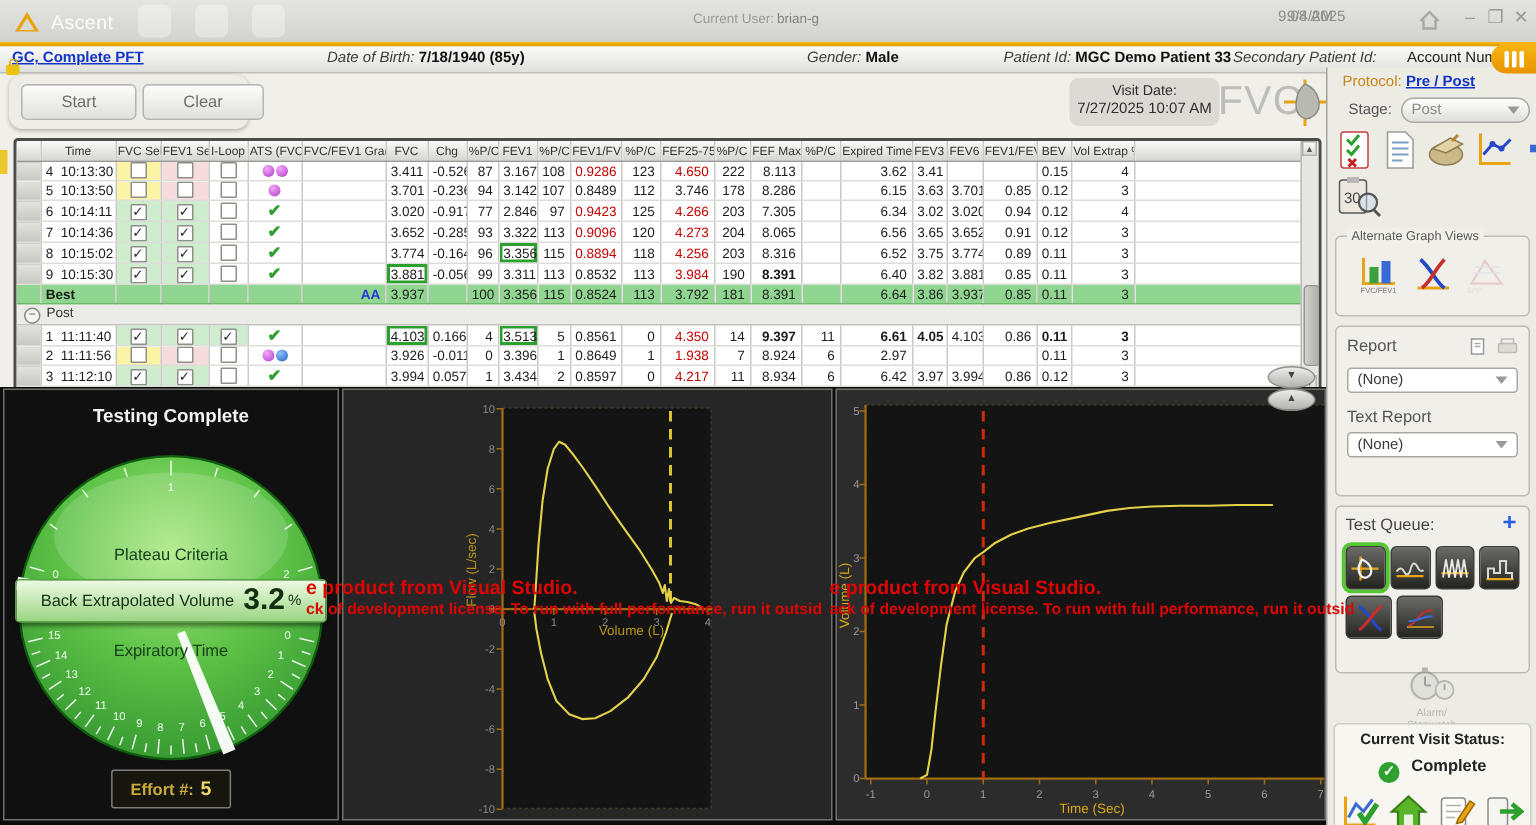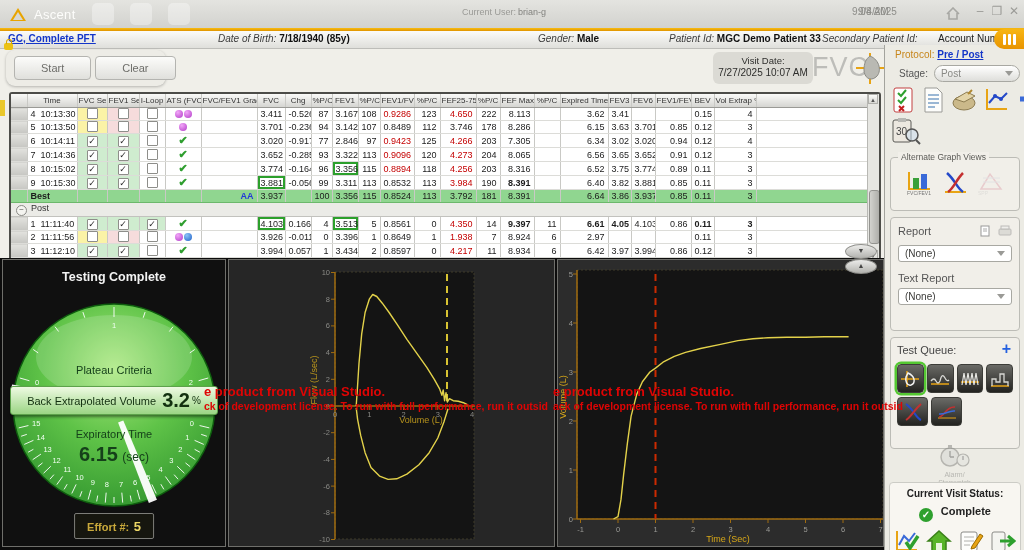--- a/index.html
+++ b/index.html
@@ -672,24 +672,20 @@
         <polygon points="93,145 7.689232377558767,133.04653634874188 9.051797839340935,124.44363660057087 93.88098270668723,139.43769410125094" fill="rgba(255,255,255,.95)"></polygon>
         <polygon points="120.27068534838098,160.42901141263803 153.96286070175236,239.7111007238424 145.8869632540265,242.97397508987888 115.04911897818957,162.53866116613423" fill="rgba(255,255,255,.95)"></polygon>
       </svg>
     <div class="g-text" style="top:104px;font-size:11px;">Plateau Criteria</div>
     <div class="bev-band">
       <span style="font-size:11px;">Back Extrapolated Volume</span>
       <span style="font-size:20px;font-weight:bold;">3.2</span>
       <span style="font-size:10px;margin-left:-4px;">%</span>
     </div>
     <div class="g-text" style="top:168px;font-size:11px;">Expiratory Time</div>
-    <div class="g-text" style="top:183px;">
-      <span style="font-size:20px;font-weight:bold;">6.15</span>
-      <span style="font-size:12px;">(sec)</span>
-    </div>
     <div class="effortbox">
       <span style="color:#c9a93b;font-weight:bold;font-size:11px;">Effort #:</span>
       <span style="color:#ecd665;font-weight:bold;font-size:13px;">5</span>
     </div>
   </div>
 
   <div class="panel" id="p-loop">
     <svg id="svg-loop" width="325" height="286">
         <rect x="106" y="12" width="139" height="267" fill="#141414" stroke="#3e3a28" stroke-dasharray="2,2"></rect>
         <line x1="106" y1="12" x2="106" y2="279" stroke="#a06c10" stroke-width="1.5"></line>

